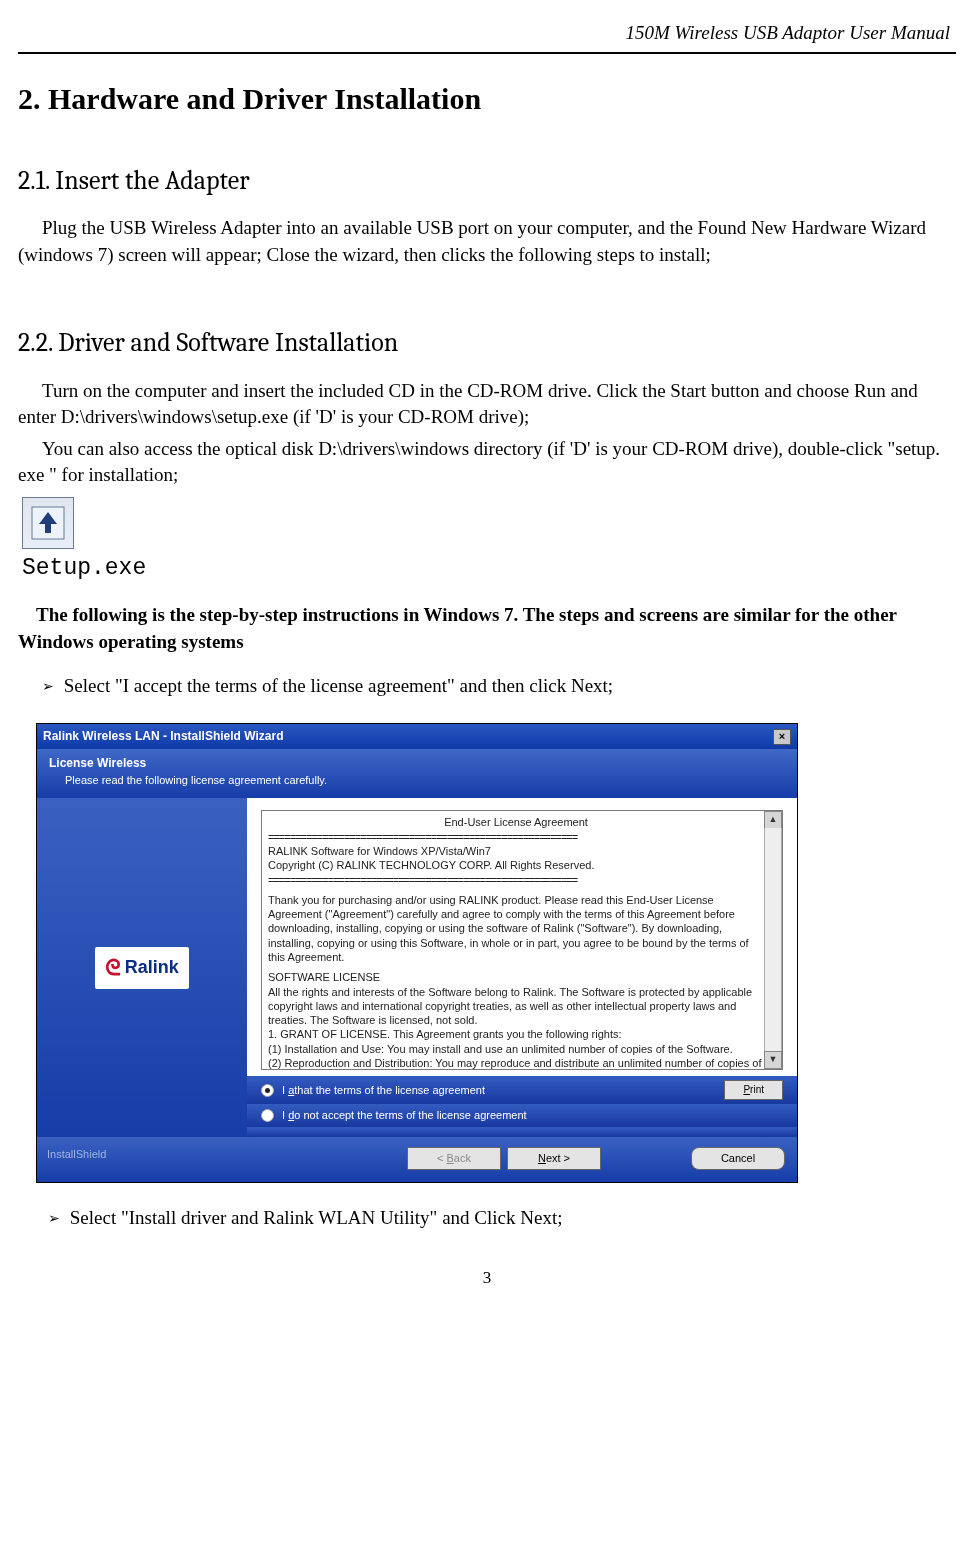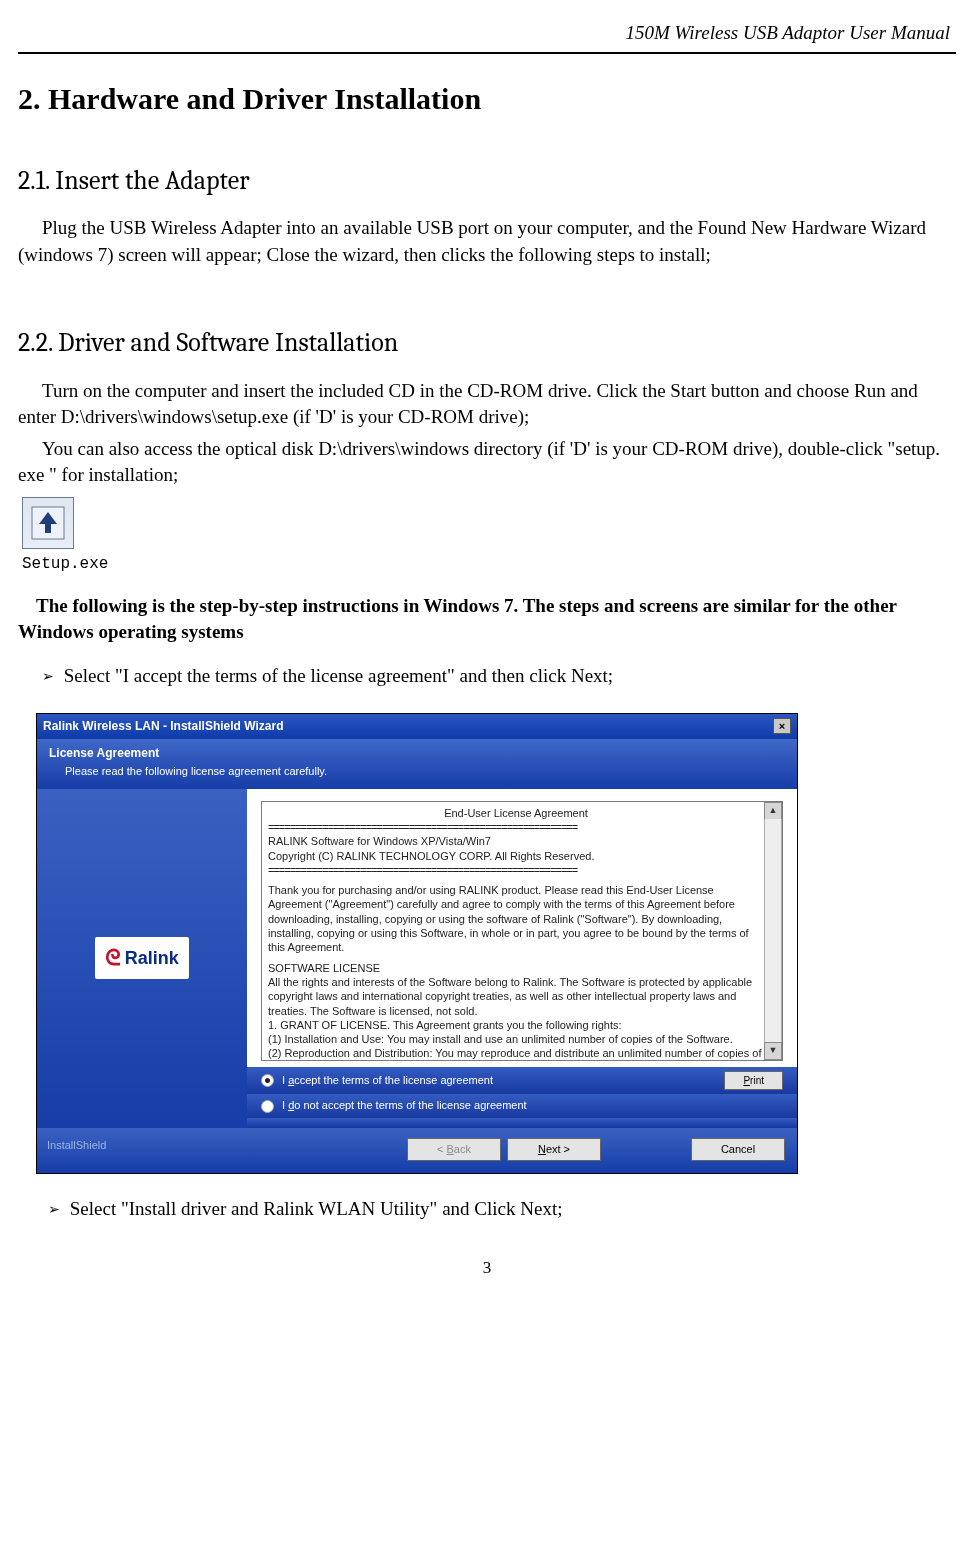--- a/index.html
+++ b/index.html
@@ -44,21 +44,21 @@
   }
   .setup-icon {
     width: 50px; height: 50px;
     background: linear-gradient(#dfe6ef,#e7eef7);
     border:1px solid #6b7a91;
     display:flex; align-items:center; justify-content:center;
   }
   .setup-icon svg { width:34px; height:34px; }
   .setup-label {
     font-family: "SimSun", "Courier New", monospace;
-    font-size: 16px;
+    font-size: 23px;
     margin-top:4px;
   }
   .bold-note {
     font-weight: bold;
     margin: 18px 0 18px 0;
     text-indent: 18px;
   }
   .bullet-row {
     display:flex;
     margin: 6px 0 10px 24px;
@@ -72,21 +72,21 @@
     margin: 24px 0 22px 18px;
     font-family: Tahoma, Verdana, sans-serif;
     font-size: 12px;
     border:1px solid #000;
   }
   .wizard-titlebar {
     background: linear-gradient(#2a57c1,#0e3aa8);
     color:#fff;
     padding:4px 6px;
     font-weight:bold;
-    display:flex; justify-content:space-between; align-items:flex-start;
+    display:flex; justify-content:space-between; align-items:flex-end;
   }
   .wizard-close {
     width:16px; height:14px; background:#c9c9c9; border:1px solid #555;
     display:flex; align-items:center; justify-content:center; color:#000; font-weight:bold; font-size:11px;
   }
   .wizard-subheader {
     background: linear-gradient(#3f68c7,#163da8);
     color:#fff;
     padding:6px 12px 10px 12px;
   }
@@ -165,21 +165,21 @@
   .ishield {
     color:#9fb3e5; font-size:11px; flex:0 0 auto;
   }
   .footer-spacer { flex:1; }
   .wbtn {
     background:#e4e4e4; border:1px solid #666; color:#000;
     padding:3px 4px; font-size:11px; width:84px; text-align:center; margin-left:6px;
   }
   .wbtn.disabled { color:#8a8a8a; }
   .wbtn .ul { text-decoration: underline; }
-  .wbtn.cancel { margin-left:90px; }
+  .wbtn.cancel { margin-left:90px;border-radius:8px; }
   .page-number {
     text-align:center; font-size:17px; margin-top:34px;
   }
 </style>
 </head>
 <body>
 
 <div class="header-row">
   <span>150M Wireless USB Adaptor User Manual</span>
 </div>
@@ -211,21 +211,21 @@
   <span class="bullet-marker">➢</span>
   <span>Select "I accept the terms of the license agreement" and then click Next;</span>
 </div>
 
 <div class="wizard">
   <div class="wizard-titlebar">
     <span>Ralink Wireless LAN - InstallShield Wizard</span>
     <span class="wizard-close">×</span>
   </div>
   <div class="wizard-subheader">
-    <div class="sh-title">License Agreement</div>
+    <div class="sh-title">License Wireless</div>
     <div class="sh-desc">Please read the following license agreement carefully.</div>
   </div>
   <div class="wizard-body">
     <div class="wizard-sidebar">
       <div class="ralink-logo">
         <span class="swirl">ᘓ</span>
         <span>Ralink</span>
       </div>
     </div>
     <div class="wizard-content">
@@ -243,21 +243,21 @@
         <div style="height:6px;"></div>
         <div>SOFTWARE LICENSE</div>
         <div>All the rights and interests of the Software belong to Ralink. The Software is protected by applicable copyright laws and international copyright treaties, as well as other intellectual property laws and treaties. The Software is licensed, not sold.</div>
         <div>1. GRANT OF LICENSE. This Agreement grants you the following rights:</div>
         <div>(1) Installation and Use: You may install and use an unlimited number of copies of the Software.</div>
         <div>(2) Reproduction and Distribution: You may reproduce and distribute an unlimited number of copies of the Software; provided that each copy shall be a true and complete copy, including</div>
       </div>
       <div class="radio-row">
         <span class="radio-circle selected"></span>
         <span class="radio-text">
-          <span>I </span><span class="ul">a</span><span>ccept the terms of the license agreement</span>
+          <span>I </span><span class="ul">a</span><span>that the terms of the license agreement</span>
         </span>
         <span class="print-btn">
           <span class="ul">P</span><span>rint</span>
         </span>
       </div>
       <div class="radio-row">
         <span class="radio-circle"></span>
         <span class="radio-text">
           <span>I </span><span class="ul">d</span><span>o not accept the terms of the license agreement</span>
         </span>

